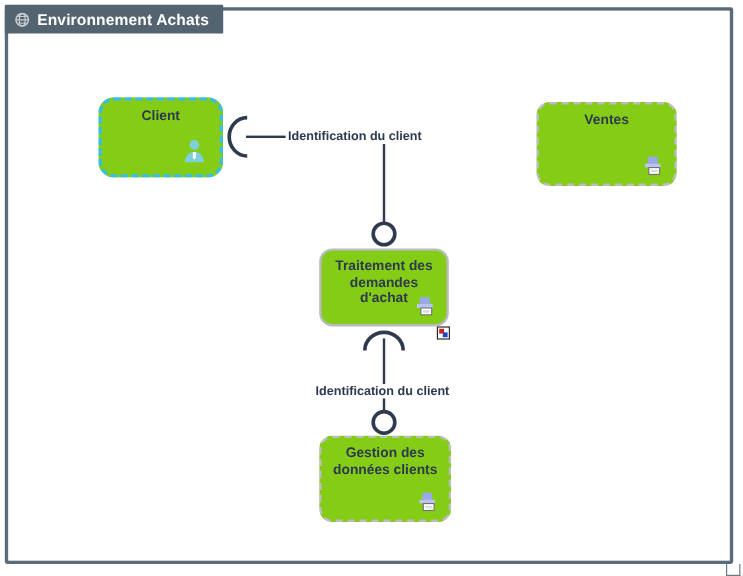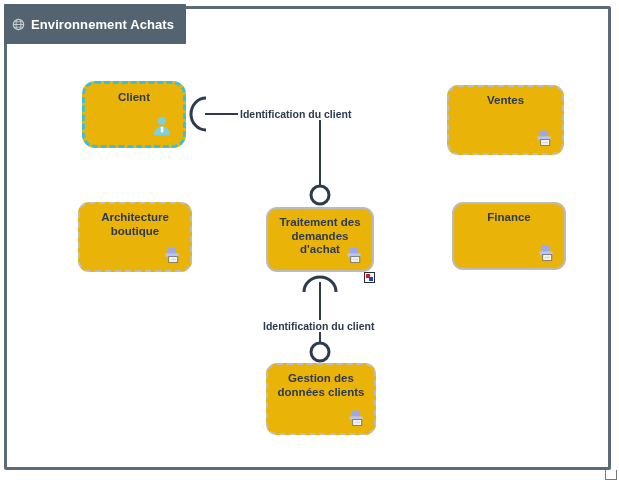--- a/index.html
+++ b/index.html
@@ -34,21 +34,21 @@
     left: 0; top: 0; right: 0; bottom: 0;
     border: 1px solid #ffffff;
     pointer-events: none;
   }
 
   
   #title-tab {
     position: absolute;
     left: 4px;
     top: 4px;
-    height: 40px;
+    height: 24px;
     padding: 0 12px 0 8px;
     display: flex;
     align-items: center;
     gap: 6px;
     background: #53636f;
     color: #ffffff;
     font-size: 13px;
     font-weight: bold;
     letter-spacing: 0.1px;
     z-index: 40;
@@ -70,21 +70,21 @@
     height: 480px;
     pointer-events: none;
   }
   #canvas > * { pointer-events: auto; }
 
   
   .node {
     position: absolute;
     box-sizing: border-box;
     border-radius: 11px;
-    background: #eab308;
+    background: #84cc16;
     display: block;
   }
   .node.solid  { border: 2px solid #b8bcbe; }
   .node.dashed { border: 2px dashed #bdbdbd; }
   .node.accent { border: 3px dashed #3fc0d2; border-radius: 13px; }
 
   .node-label {
     position: absolute;
     left: 6px;
     right: 6px;
@@ -212,30 +212,20 @@
 
   <div class="node accent" style="left:82px; top:81px; width:104px; height:67px;">
     <div class="node-label">Client</div>
     <svg class="node-icon" viewBox="0 0 24 24">
       <circle cx="12" cy="6.2" r="4.4" fill="#7fd0dd"></circle>
       <path d="M 3.4 22 C 3.4 15.6 7.6 12.4 12 12.4 C 16.4 12.4 20.6 15.6 20.6 22 Z" fill="#7fd0dd"></path>
       <path d="M 10.6 12.8 L 13.4 12.8 L 13.4 18 L 12 19.6 L 10.6 18 Z" fill="#ffffff"></path>
     </svg>
   </div>
 
-  <div class="node dashed" style="left:78px; top:202px; width:114px; height:70px;">
-    <div class="node-label">Architecture
-boutique</div>
-    <svg class="node-icon" viewBox="0 0 24 22">
-      <path d="M 7 2 L 17 2 L 17 9 L 7 9 Z" fill="#9aa8ee"></path>
-      <path d="M 4 9 L 20 9 L 20 13 L 4 13 Z" fill="#b9c4f3"></path>
-      <rect x="8" y="13" width="11" height="7" fill="#ffffff" stroke="#6f6f6f" stroke-width="1.1"></rect>
-      <rect x="10" y="15.2" width="7" height="2.6" fill="#d8dde2"></rect>
-    </svg>
-  </div>
 
   <div class="node solid" style="left:266px; top:207px; width:108px; height:65px;padding-left:48px;">
     <div class="node-label">Traitement des
 demandes d'achat</div>
     <svg class="node-icon" viewBox="0 0 24 22">
       <path d="M 7 2 L 17 2 L 17 9 L 7 9 Z" fill="#9aa8ee"></path>
       <path d="M 4 9 L 20 9 L 20 13 L 4 13 Z" fill="#b9c4f3"></path>
       <rect x="8" y="13" width="11" height="7" fill="#ffffff" stroke="#6f6f6f" stroke-width="1.1"></rect>
       <rect x="10" y="15.2" width="7" height="2.6" fill="#d8dde2"></rect>
     </svg>
@@ -255,29 +245,20 @@
     <div class="node-label">Gestion des
 données clients</div>
     <svg class="node-icon" viewBox="0 0 24 22">
       <path d="M 7 2 L 17 2 L 17 9 L 7 9 Z" fill="#9aa8ee"></path>
       <path d="M 4 9 L 20 9 L 20 13 L 4 13 Z" fill="#b9c4f3"></path>
       <rect x="8" y="13" width="11" height="7" fill="#ffffff" stroke="#6f6f6f" stroke-width="1.1"></rect>
       <rect x="10" y="15.2" width="7" height="2.6" fill="#d8dde2"></rect>
     </svg>
   </div>
 
-  <div class="node solid" style="left:452px; top:202px; width:114px; height:68px;">
-    <div class="node-label">Finance</div>
-    <svg class="node-icon" viewBox="0 0 24 22">
-      <path d="M 7 2 L 17 2 L 17 9 L 7 9 Z" fill="#9aa8ee"></path>
-      <path d="M 4 9 L 20 9 L 20 13 L 4 13 Z" fill="#b9c4f3"></path>
-      <rect x="8" y="13" width="11" height="7" fill="#ffffff" stroke="#6f6f6f" stroke-width="1.1"></rect>
-      <rect x="10" y="15.2" width="7" height="2.6" fill="#d8dde2"></rect>
-    </svg>
-  </div>
 
   <div id="selection-badge" style="left:364px; top:272px;">
     <span class="sq-red"></span>
     <span class="sq-blue"></span>
   </div>
 
 </div>
 
 <div id="corner-handle"></div>
 

